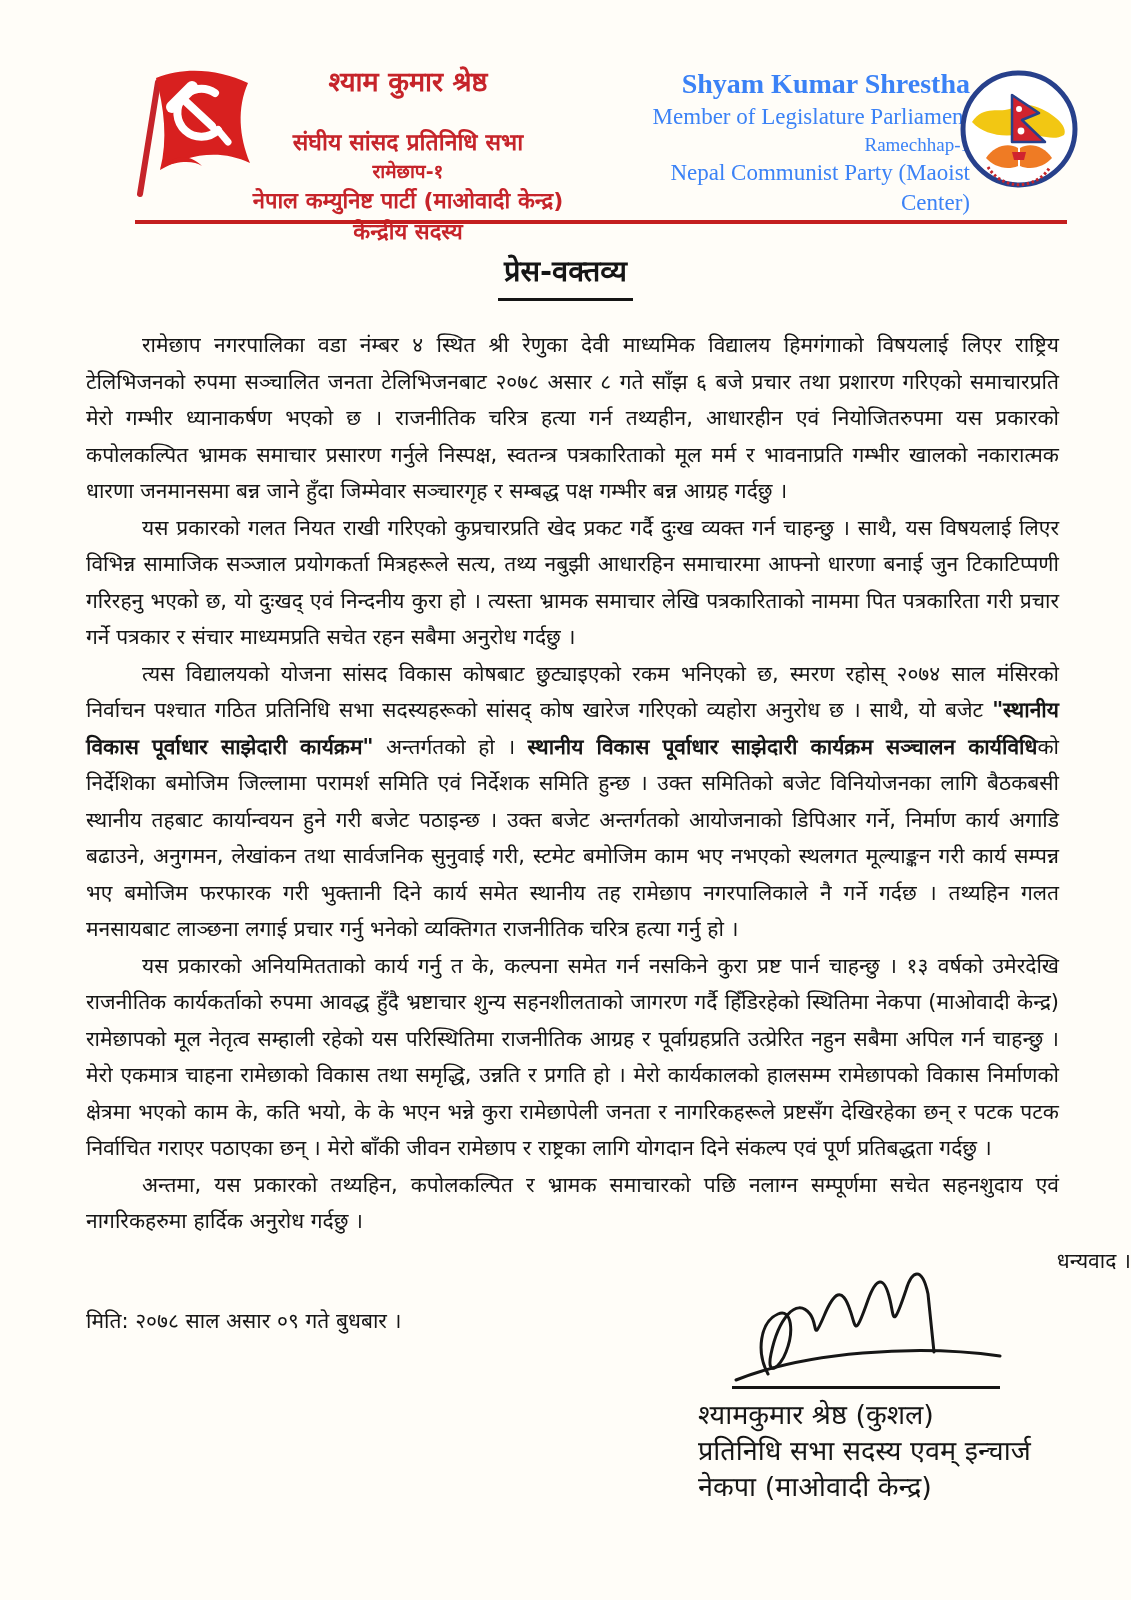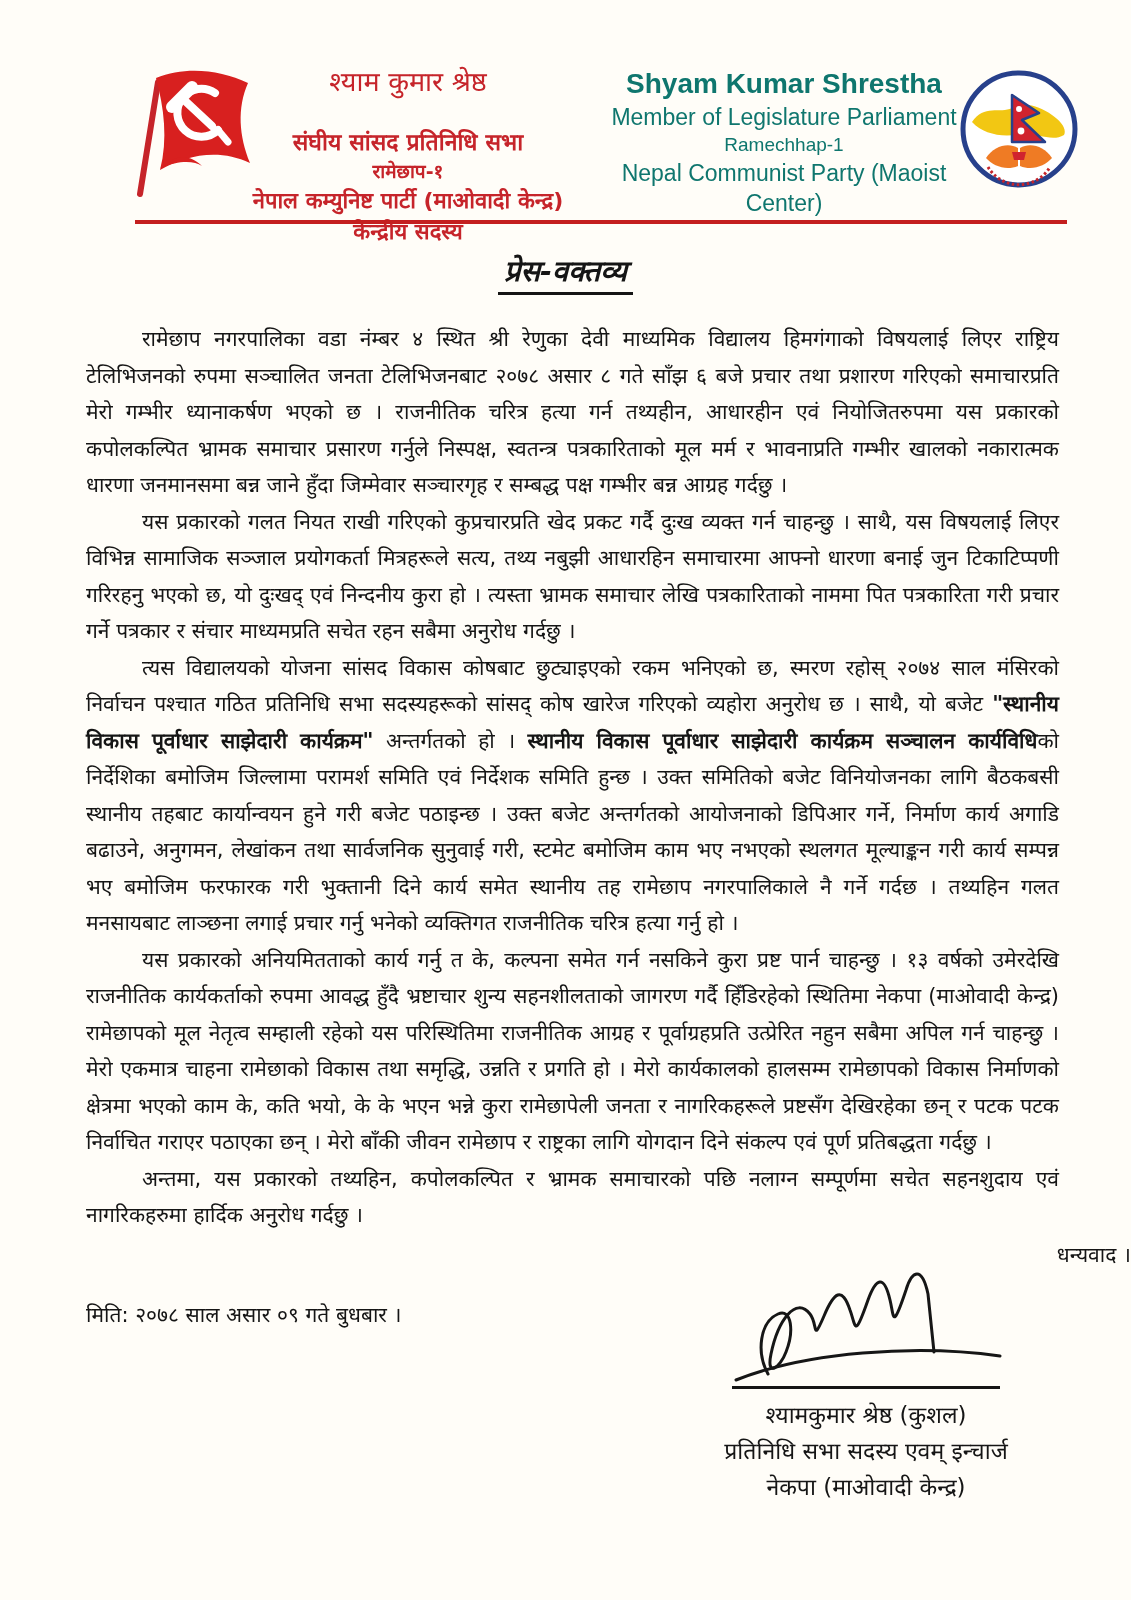--- a/index.html
+++ b/index.html
@@ -6,47 +6,47 @@
   html,body { background:#e8e8e8; }
   .page {
     position:relative; width:1131px; height:1600px; margin:0 auto;
     background:#fffdf8; color:#151515; overflow:hidden;
     font-family:"DejaVu Sans","Liberation Sans",sans-serif;
   }
   
   .header { position:relative; height:244px; }
   .flag-logo { position:absolute; left:122px; top:64px; width:150px; height:140px; }
   .np-block { position:absolute; left:248px; top:64px; width:320px; text-align:center; color:#c6242a; font-weight:600; }
-  .np-l0 { font-size:27px; line-height:35px; font-weight:400; }
+  .np-l0 { font-size:27px; line-height:35px; font-weight:700; }
   .np-l1 { font-size:23px; line-height:31px;margin-top:28px; }
   .np-l2 { font-size:19px; line-height:27px; }
   .np-l3 { font-size:22px; line-height:31px; }
   .np-l4 { font-size:22px; line-height:31px; }
-  .en-block { position:absolute; left:598px; top:66px; width:372px; text-align:center; color:#0f766e;
-              font-family:Liberation Sans, sans-serif; }
+  .en-block { position:absolute; left:598px; top:66px; width:372px; text-align:right; color:#3b82f6;
+              font-family:Liberation Serif, serif; }
   .en-name { font-size:28px; line-height:36px; font-weight:700; }
   .en-l0 { font-size:23px; line-height:30px; }
   .en-l1 { font-size:19px; line-height:26px; }
   .en-l2 { font-size:23px; line-height:30px; }
   .en-l3 { font-size:23px; line-height:32px; }
   .emblem { position:absolute; left:958px; top:68px; width:122px; height:122px; }
   .rule { position:absolute; left:135px; right:64px; top:220px; height:4px; background:#c41f1f; }
   
   .title-row { text-align:center; margin-top:6px; }
   .doc-title { display:inline-block; font-size:29px; font-weight:700;
-               border-bottom:3px solid #151515; padding:0 6px 3px;font-style:italic; }
+               border-bottom:3px solid #151515; padding:0 6px 9px; }
   
   .body-text { margin:26px 72px 0 86px; text-align:justify; font-size:21px; line-height:36.5px; }
   .body-text p { text-indent:56px; }
   .body-text b { font-weight:700; }
   
   .thanks { text-align:right; font-size:21px; margin-top:6px; }
   .date-line { margin:32px 0 0 86px; font-size:21px; }
   
-  .sig-block { position:absolute; left:698px; top:1256px; width:336px; text-align:center; font-size:23px; }
+  .sig-block { position:absolute; left:698px; top:1256px; width:336px; font-size:27px; }
   .sig-svg { display:block; margin:0 auto -10px; }
   .sig-rule { width:268px; border-top:3px solid #151515; margin:0 auto 8px; }
   .sig-name, .sig-role, .sig-party { line-height:36px; }
 </style>
 </head>
 <body>
 
 <div class="page">
 
   <div class="header">

